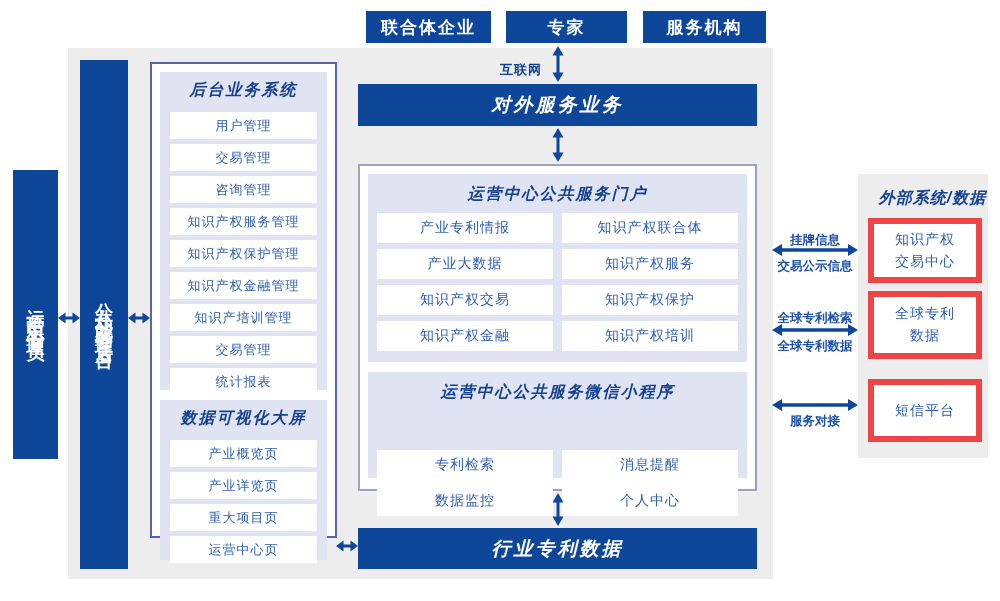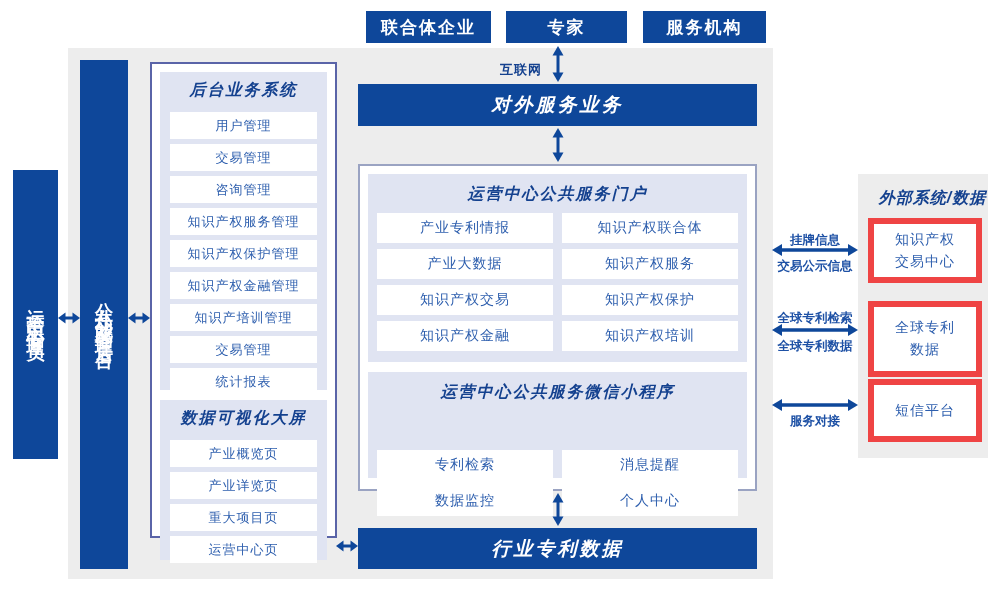--- a/index.html
+++ b/index.html
@@ -135,21 +135,21 @@
   </svg>
 
   <div class="abs blue-box wide-bar" style="left:358px;top:528px;width:399px;height:41px;">行业专利数据</div>
 
   <div class="abs gray" style="left:858px;top:174px;width:130px;height:284px;">
     <div class="abs ext-title" style="left:0px;top:14px;width:130px;">外部系统/数据</div>
     <div class="abs ext-box" style="left:10px;top:44px;width:114px;height:65px;">
       <span>知识产权</span>
       <span>交易中心</span>
     </div>
-    <div class="abs ext-box" style="left:10px;top:127px;width:114px;height:76px;">
+    <div class="abs ext-box" style="left:10px;top:117px;width:114px;height:68px;">
       <span>全球专利</span>
       <span>数据</span>
     </div>
     <div class="abs ext-box" style="left:10px;top:205px;width:114px;height:63px;">
       <span>短信平台</span>
       <span></span>
     </div>
   </div>
 
   <div class="abs alabel" style="left:772px;top:232px;width:86px;">挂牌信息</div>

